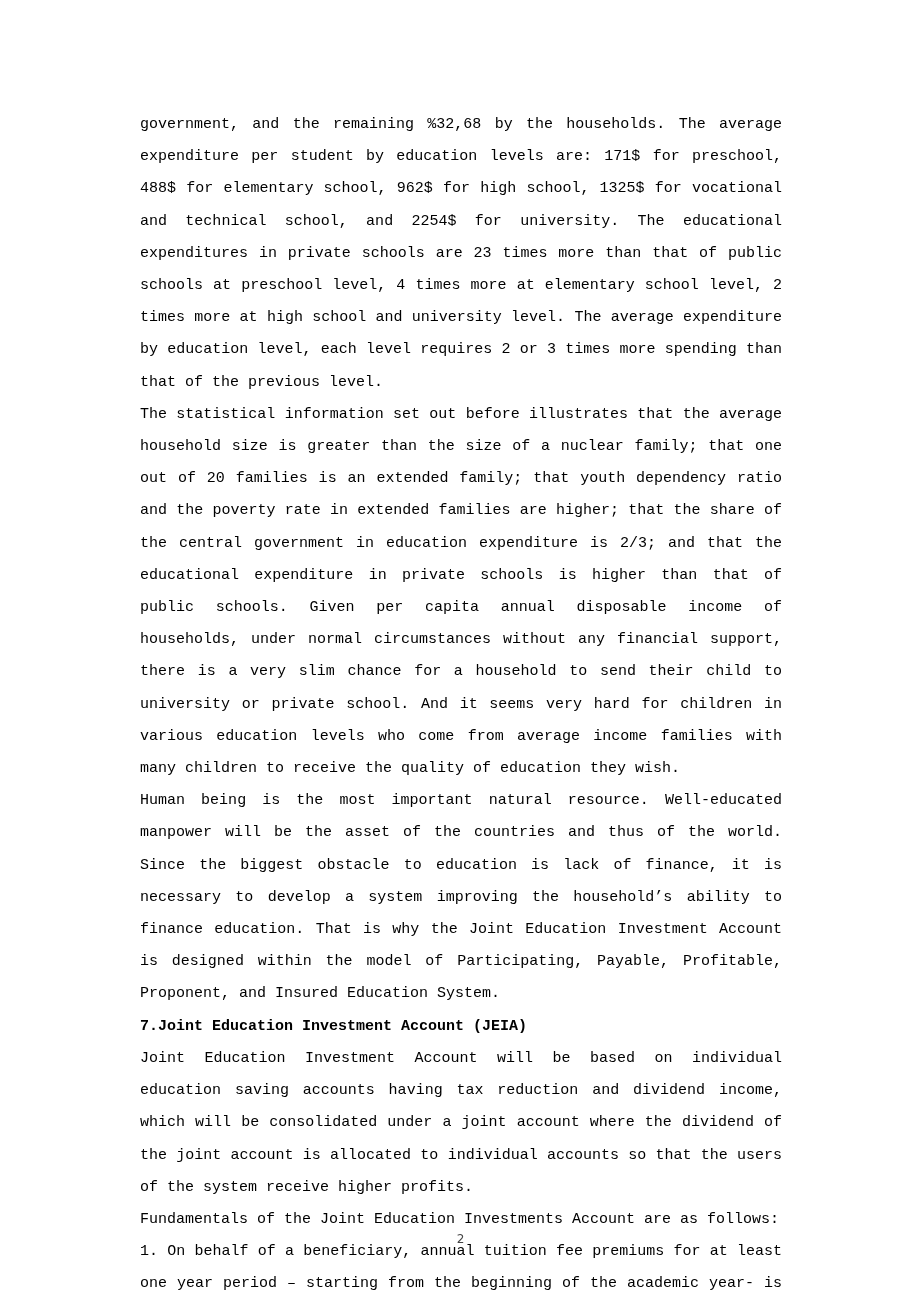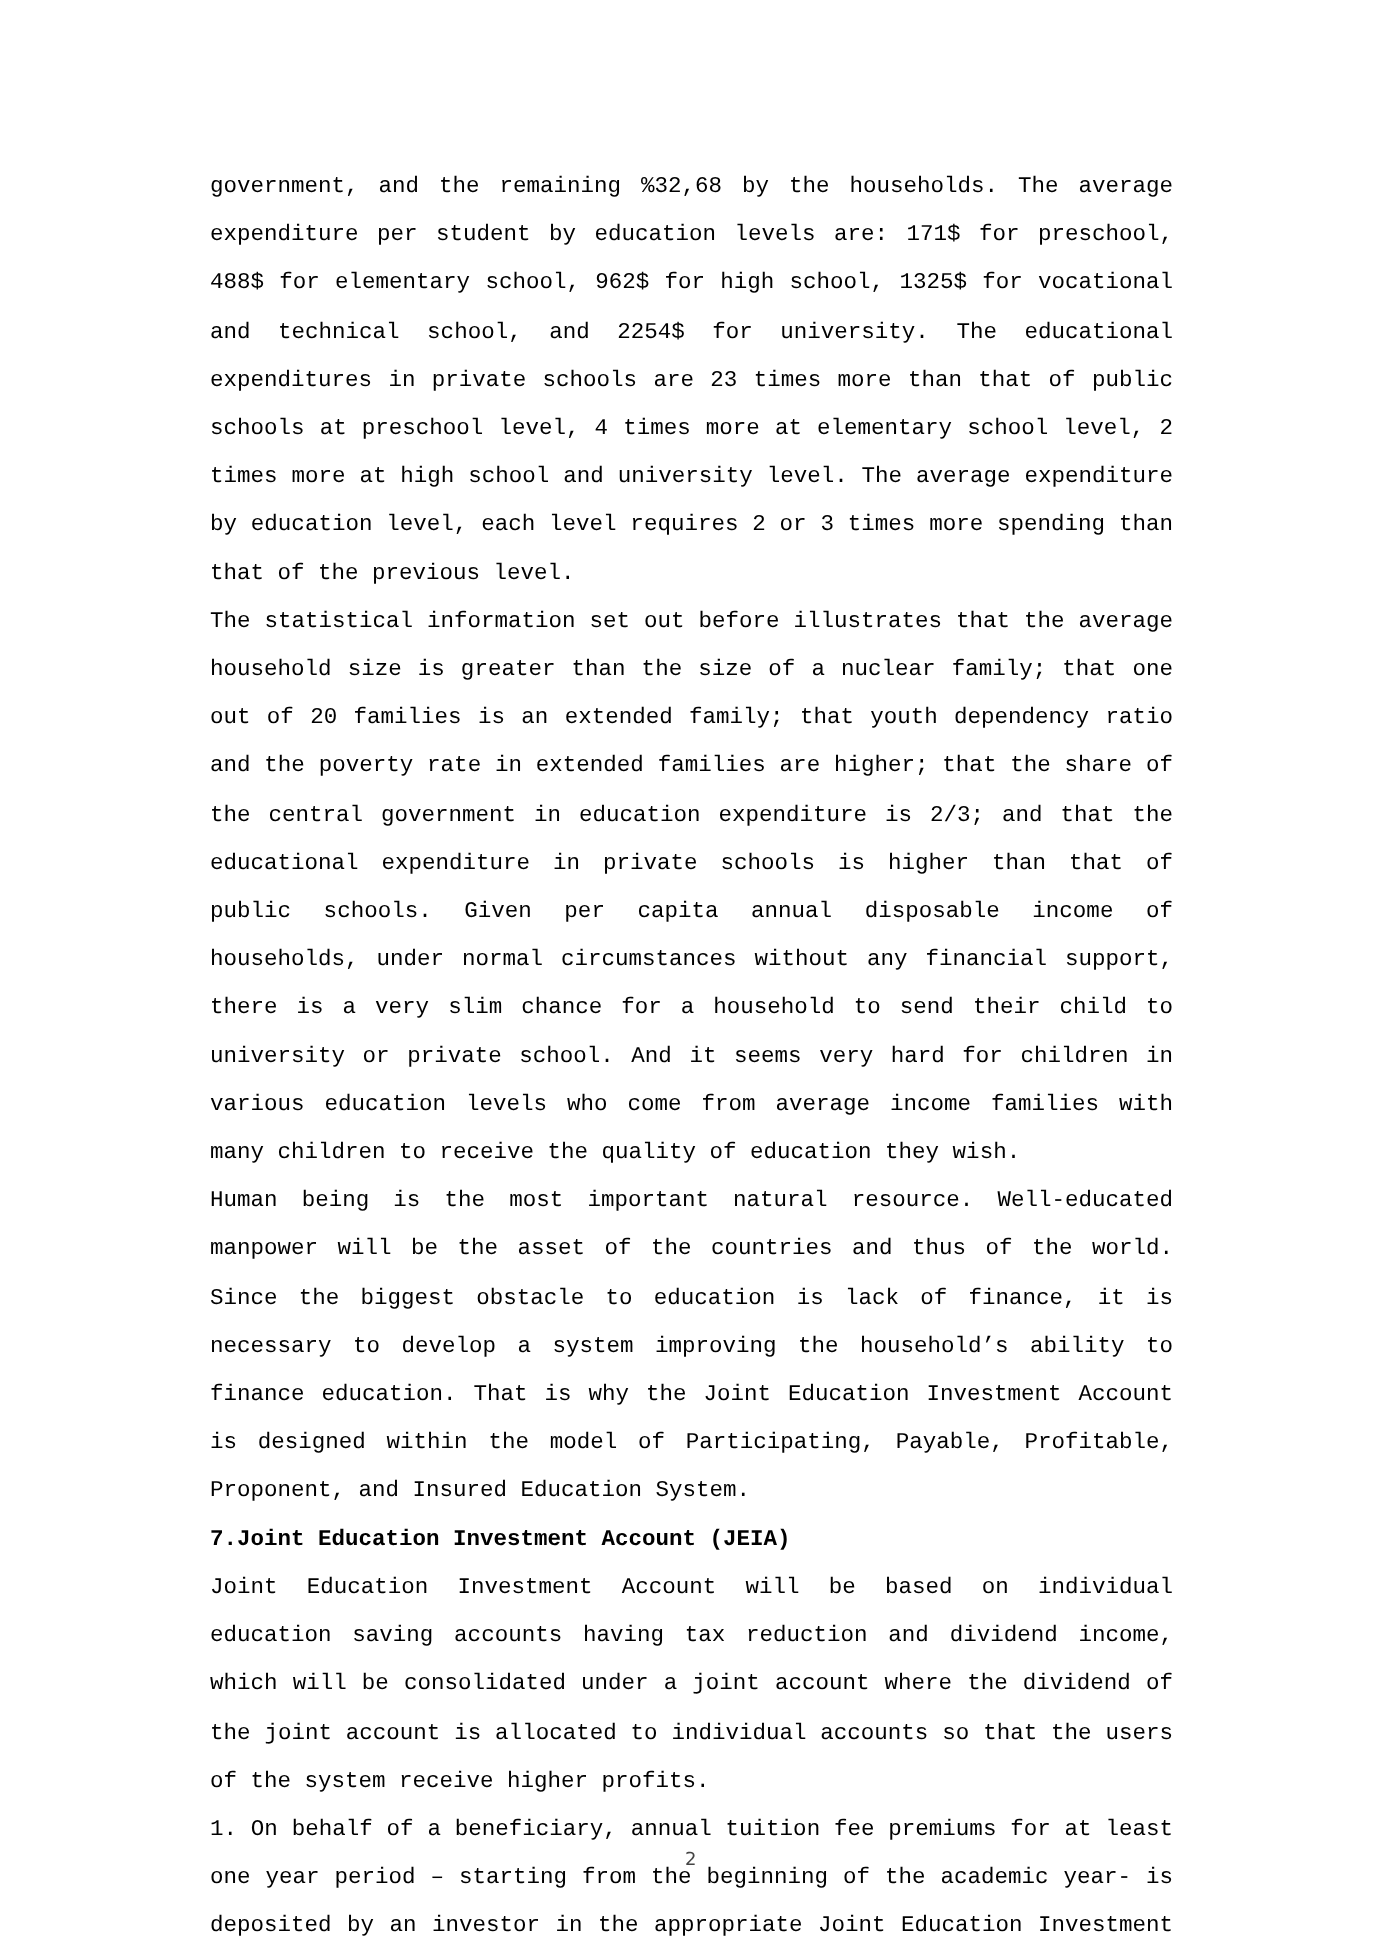--- a/index.html
+++ b/index.html
@@ -43,16 +43,17 @@
   </style>
 </head>
 <body>
 
 <div class="page">
   <p class="para">government, and the remaining %32,68 by the households. The average expenditure per student by education levels are: 171$ for preschool, 488$ for elementary school, 962$ for high school, 1325$ for vocational and technical school, and 2254$ for university. The educational expenditures in private schools are 23 times more than that of public schools at preschool level, 4 times more at elementary school level, 2 times more at high school and university level. The average expenditure by education level, each level requires 2 or 3 times more spending than that of the previous level.</p>
   <p class="para">The statistical information set out before illustrates that the average household size is greater than the size of a nuclear family; that one out of 20 families is an extended family; that youth dependency ratio and the poverty rate in extended families are higher; that the share of the central government in education expenditure is 2/3; and that the educational expenditure in private schools is higher than that of public schools. Given per capita annual disposable income of households, under normal circumstances without any financial support, there is a very slim chance for a household to send their child to university or private school. And it seems very hard for children in various education levels who come from average income families with many children to receive the quality of education they wish.</p>
   <p class="para">Human being is the most important natural resource. Well-educated manpower will be the asset of the countries and thus of the world. Since the biggest obstacle to education is lack of finance, it is necessary to develop a system improving the household’s ability to finance education. That is why the Joint Education Investment Account is designed within the model of Participating, Payable, Profitable, Proponent, and Insured Education System.</p>
   <p class="para heading">7.Joint Education Investment Account (JEIA)</p>
   <p class="para">Joint Education Investment Account will be based on individual education saving accounts having tax reduction and dividend income, which will be consolidated under a joint account where the dividend of the joint account is allocated to individual accounts so that the users of the system receive higher profits.</p>
+  <p class="para">Fundamentals of the Joint Education Investments Account are as follows:</p>
   <p class="para">1. On behalf of a beneficiary, annual tuition fee premiums for at least one year period – starting from the beginning of the academic year- is deposited by an investor in the appropriate Joint Education Investment Accounts based on the level, the year and the duration of education, and the total cost and the payment intervals (monthly, quarterly,</p>
 </div>
 
 <div class="page-number">2</div>
 
 </body></html>

